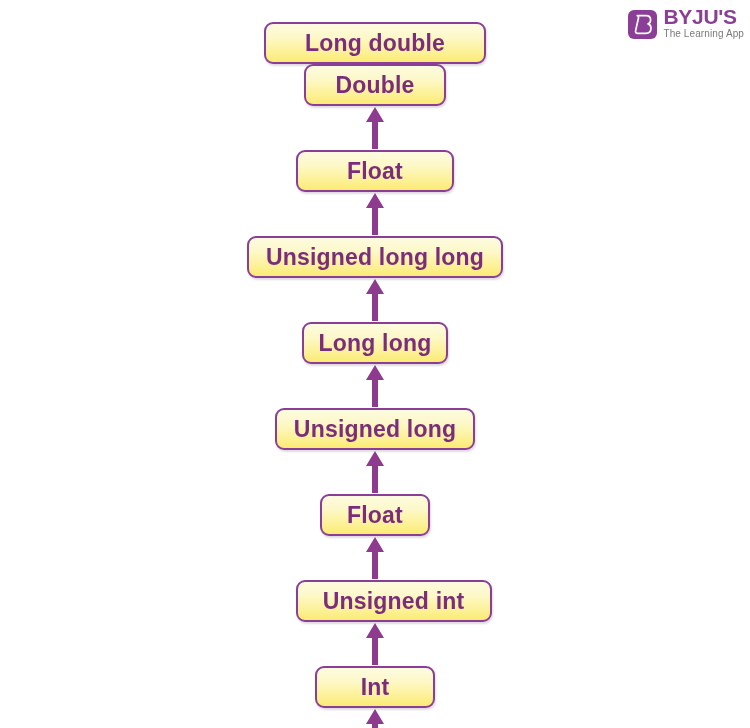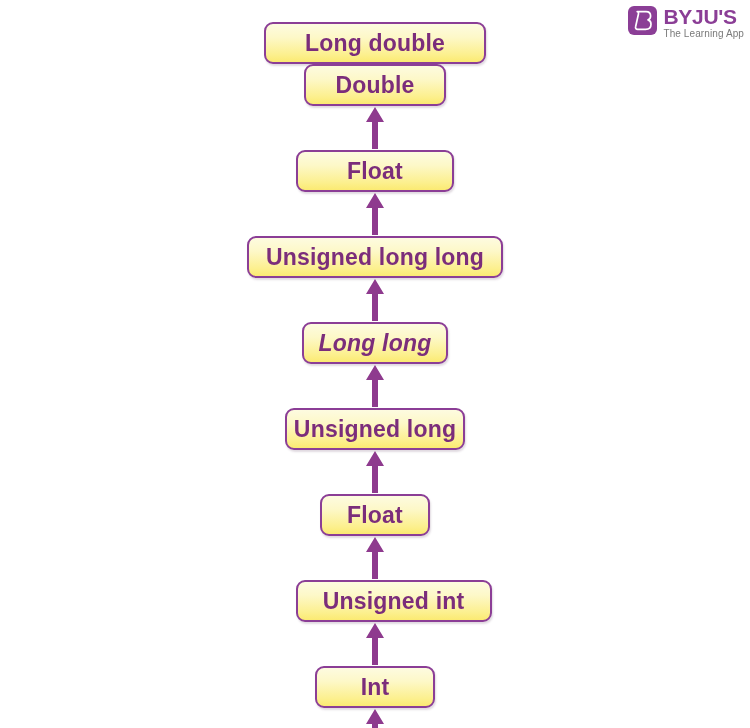--- a/index.html
+++ b/index.html
@@ -14,21 +14,21 @@
     overflow: hidden;
     font-family: "Liberation Sans", sans-serif;
   }
 
   
   #logo {
     position: absolute;
     top: 6px;
     right: 6px;
     display: flex;
-    align-items: flex-start;
+    align-items: flex-end;
     gap: 6px;
   }
   #logo-mark {
     width: 29px;
     height: 29px;
     border-radius: 6px;
     background: #8B3E96;
     display: flex;
     align-items: center;
     justify-content: center;
@@ -125,27 +125,27 @@
         <path d="M11 1 L20 16 L14 16 L14 43 L8 43 L8 16 L2 16 Z" fill="#8E3A8E"></path>
       </svg>
     </div>
     <div class="node-wrap">
       <div class="node" style="width: 110px;">Float</div>
       <svg class="arrow" viewBox="0 0 22 44">
         <path d="M11 1 L20 16 L14 16 L14 43 L8 43 L8 16 L2 16 Z" fill="#8E3A8E"></path>
       </svg>
     </div>
     <div class="node-wrap">
-      <div class="node" style="width: 180px;">Unsigned long</div>
+      <div class="node" style="width: 200px;">Unsigned long</div>
       <svg class="arrow" viewBox="0 0 22 44">
         <path d="M11 1 L20 16 L14 16 L14 43 L8 43 L8 16 L2 16 Z" fill="#8E3A8E"></path>
       </svg>
     </div>
     <div class="node-wrap">
-      <div class="node" style="width: 146px; font-style: italic;">Long long</div>
+      <div class="node" style="width: 146px;">Long long</div>
       <svg class="arrow" viewBox="0 0 22 44">
         <path d="M11 1 L20 16 L14 16 L14 43 L8 43 L8 16 L2 16 Z" fill="#8E3A8E"></path>
       </svg>
     </div>
     <div class="node-wrap">
       <div class="node" style="width: 256px;">Unsigned long long</div>
       <svg class="arrow" viewBox="0 0 22 44">
         <path d="M11 1 L20 16 L14 16 L14 43 L8 43 L8 16 L2 16 Z" fill="#8E3A8E"></path>
       </svg>
     </div>

